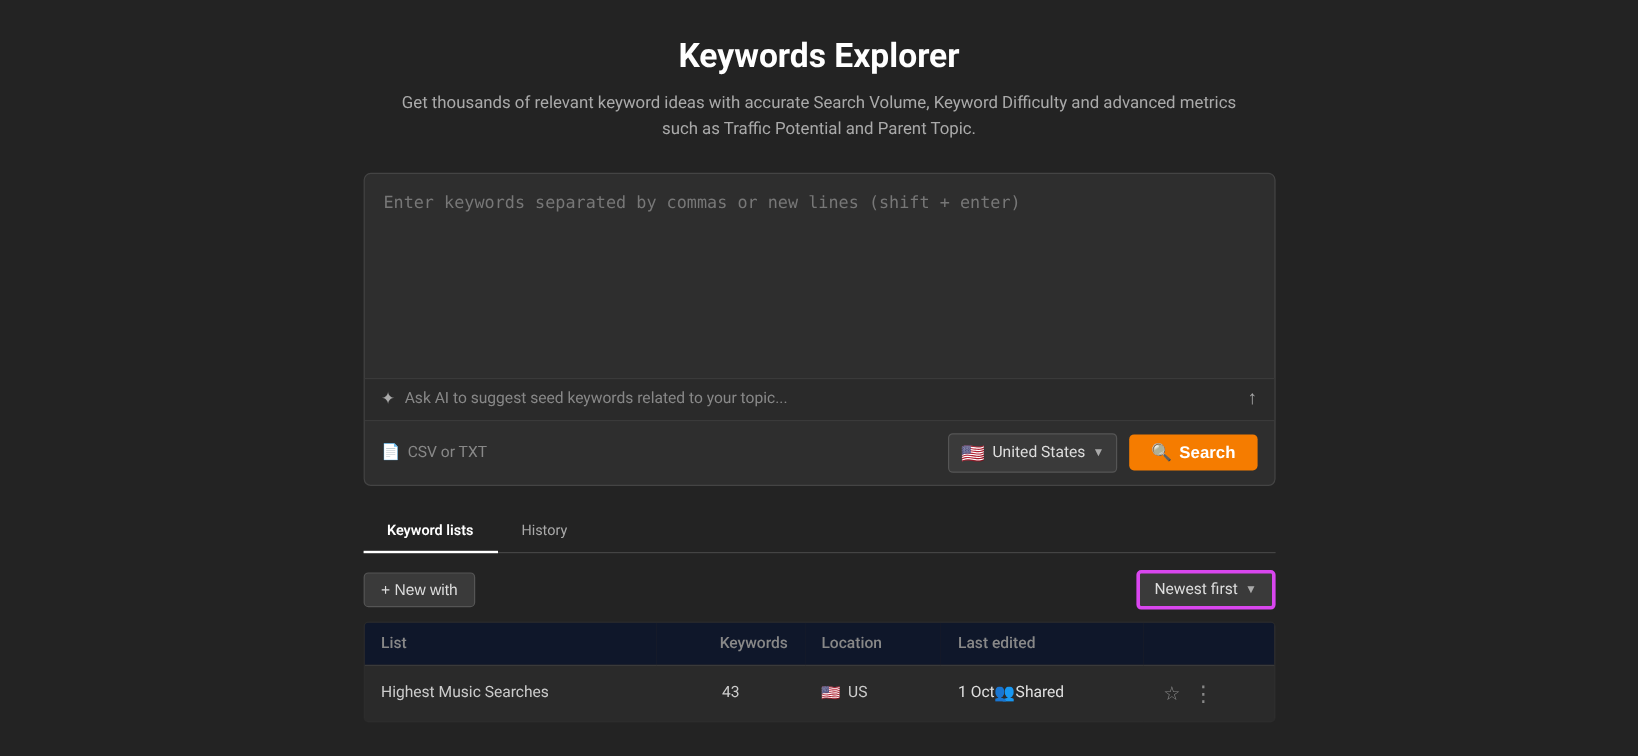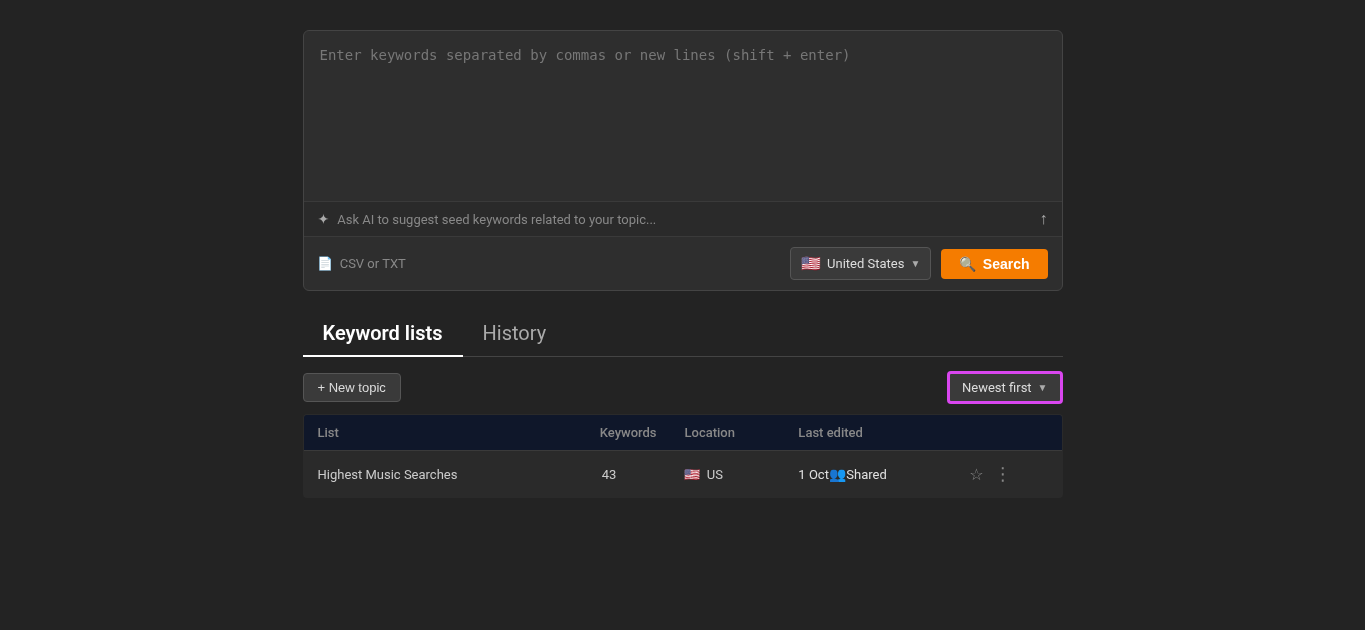--- a/index.html
+++ b/index.html
@@ -168,21 +168,21 @@
 
     .tabs {
       display: flex;
       border-bottom: 1px solid #444;
       margin-bottom: 0;
     }
 
     .tab {
       padding: 10px 20px;
       cursor: pointer;
-      font-size: 20px;
+      font-size: 12px;
       color: #aaa;
       border-bottom: 2px solid transparent;
       margin-bottom: -1px;
       text-decoration: none;
     }
 
     .tab.active {
       color: #ffffff;
       border-bottom: 2px solid #ffffff;
       font-weight: 600;
@@ -319,21 +319,23 @@
       display: flex;
       align-items: center;
       gap: 6px;
     }
   </style>
 </head>
 <body>
 
 <div class="page-wrapper">
 
-
+  <h1 class="page-title">Keywords Explorer</h1>
+
+  <p class="page-subtitle">Get thousands of relevant keyword ideas with accurate Search Volume, Keyword Difficulty and advanced metrics such as Traffic Potential and Parent Topic.</p>
 
   <div class="search-container">
 
     <textarea class="keyword-textarea" placeholder="Enter keywords separated by commas or new lines (shift + enter)" style=""></textarea>
 
     <div class="ai-bar">
       <div class="ai-bar-left">
         <span class="ai-sparkle">✦</span>
         <span>Ask AI to suggest seed keywords related to your topic...</span>
       </div>
@@ -367,21 +369,21 @@
   </div>
 
   <div class="lists-section">
 
     <div class="tabs">
       <a class="tab active">Keyword lists</a>
       <a class="tab">History</a>
     </div>
 
     <div class="table-toolbar">
-      <button class="new-list-btn">+ New topic</button>
+      <button class="new-list-btn">+ New with</button>
 
       <div class="sort-dropdown">
         <span>Newest first</span>
         <span class="chevron">▼</span>
       </div>
     </div>
 
     <table class="lists-table">
       <thead>
         <tr>

